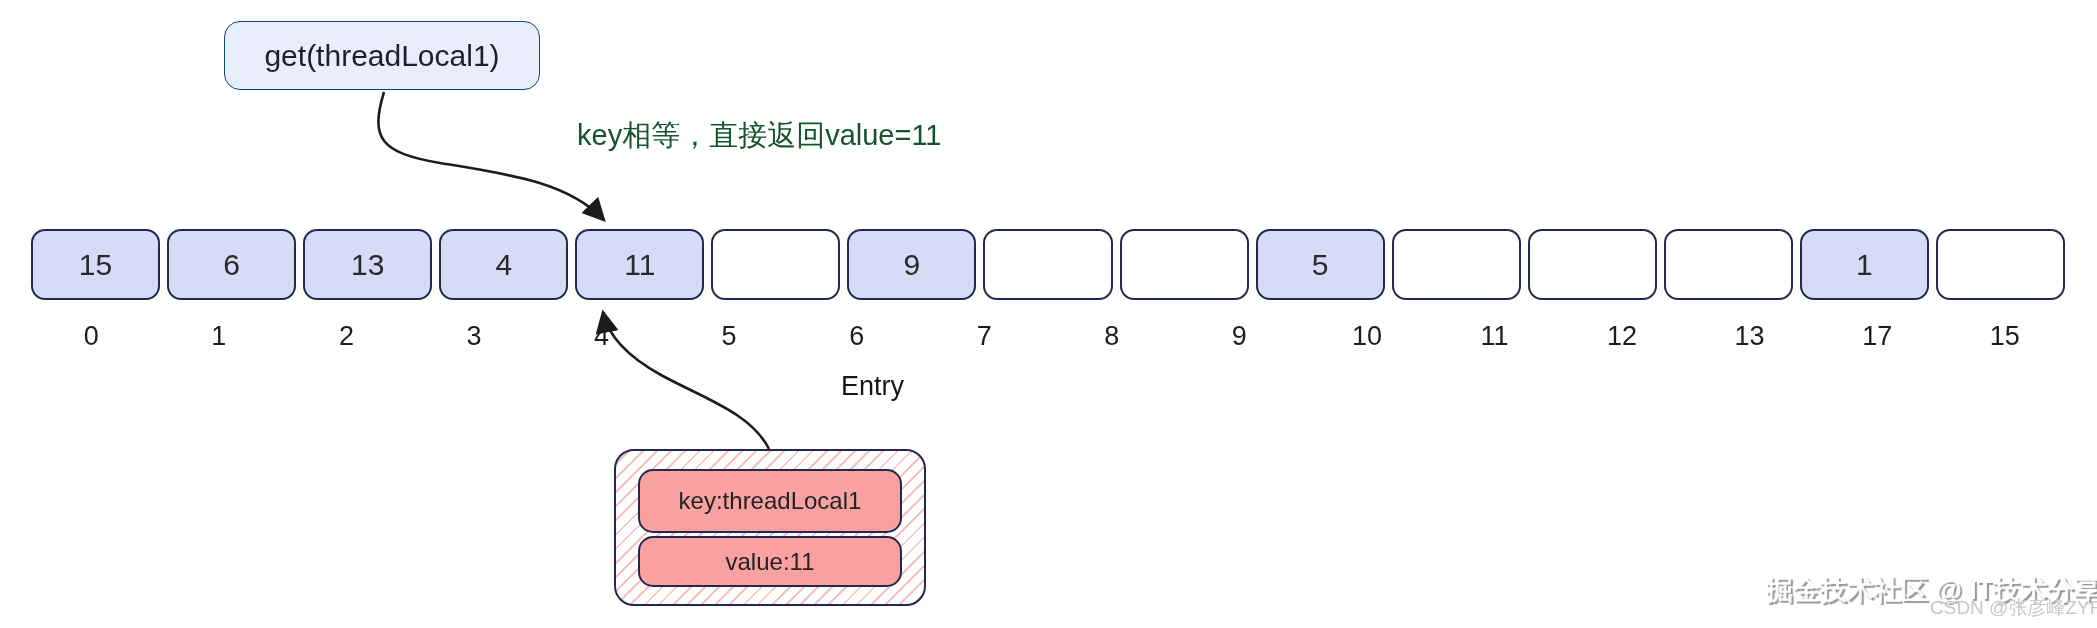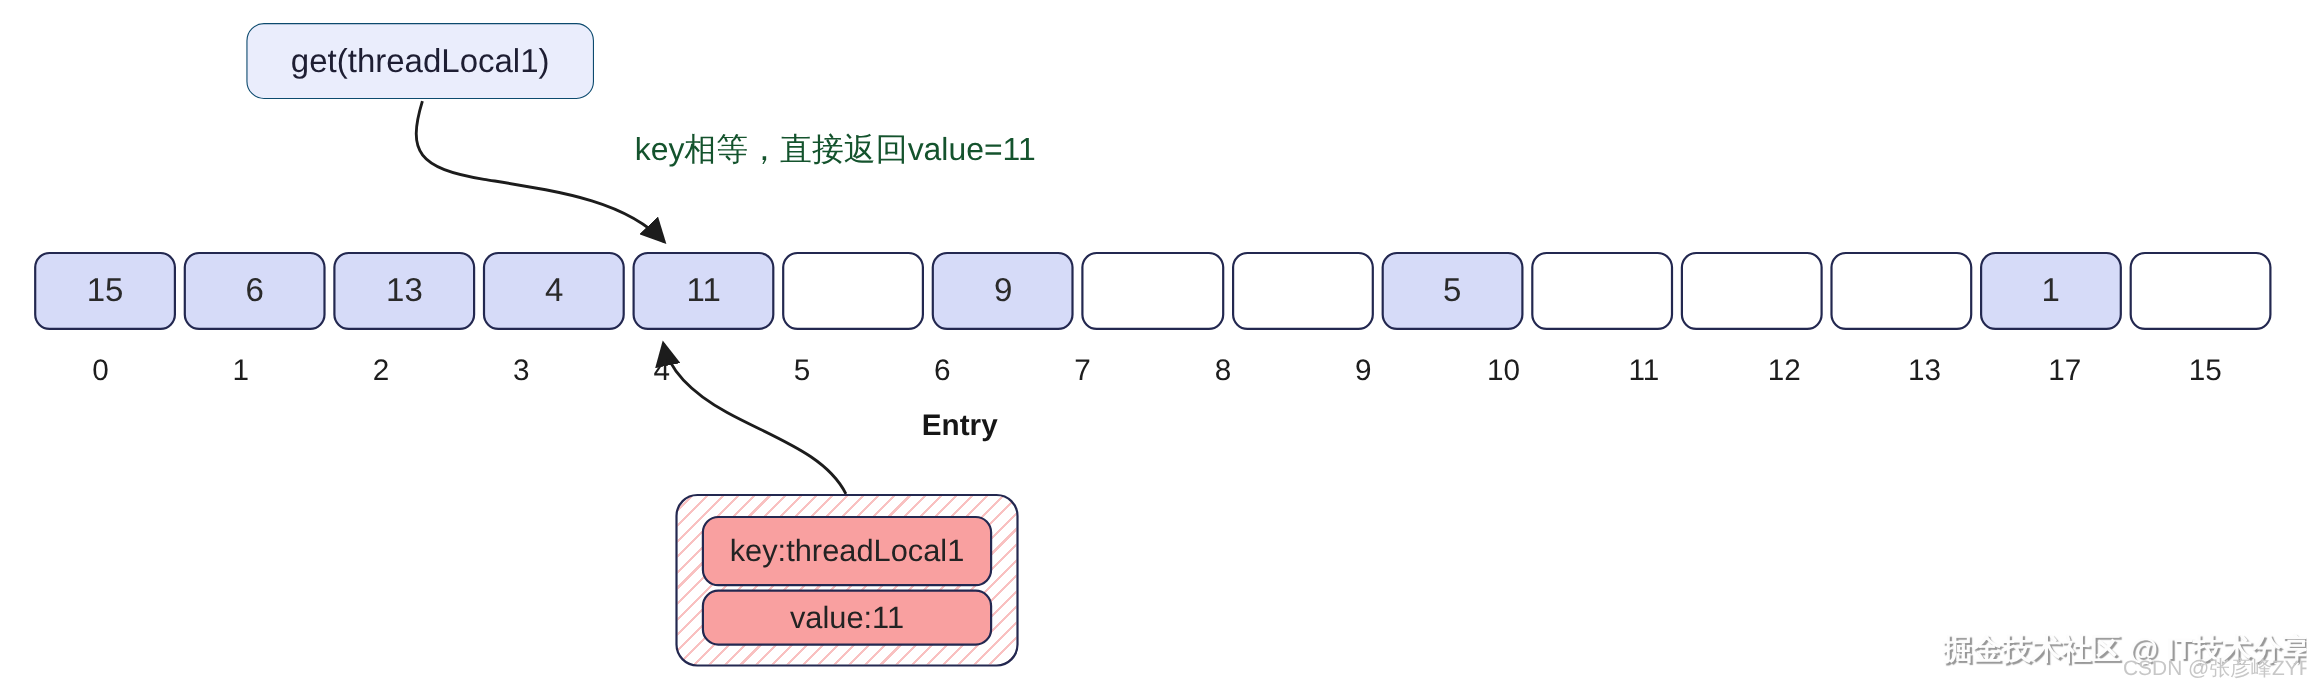--- a/index.html
+++ b/index.html
@@ -83,21 +83,21 @@
     text-align: center;
     font-size: 27px;
     color: #1d1d1d;
   }
   .entry-label {
     position: absolute;
     left: 800px; top: 371px;
     width: 145px;
     text-align: center;
     font-size: 27px;
-    font-weight: 700;
+    font-weight: 400;
     color: #161616;
   }
   
   .entry-box {
     position: absolute;
     left: 614px; top: 449px;
     width: 312px; height: 157px;
     box-sizing: border-box;
     border: 2.8px solid #232850;
     border-radius: 20px;
@@ -115,21 +115,21 @@
     gap: 3px;
   }
   .pink-box {
     box-sizing: border-box;
     background: #f9a0a0;
     border: 2.6px solid #232850;
     border-radius: 15px;
     display: flex;
     align-items: center;
     justify-content: center;
-    font-size: 28px;
+    font-size: 24px;
     color: #232323;
   }
   .pink-box.key { height: 64px; }
   .pink-box.value { height: 51px; }
   
   .wm-juejin {
     position: absolute;
     left: 1766px; top: 572px;
     font-size: 27px;
     font-weight: 700;

